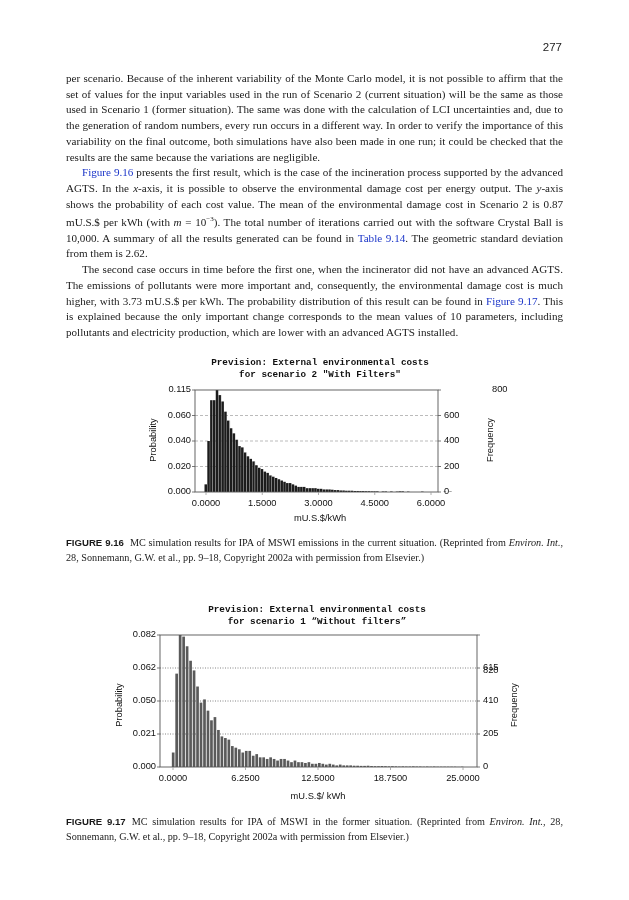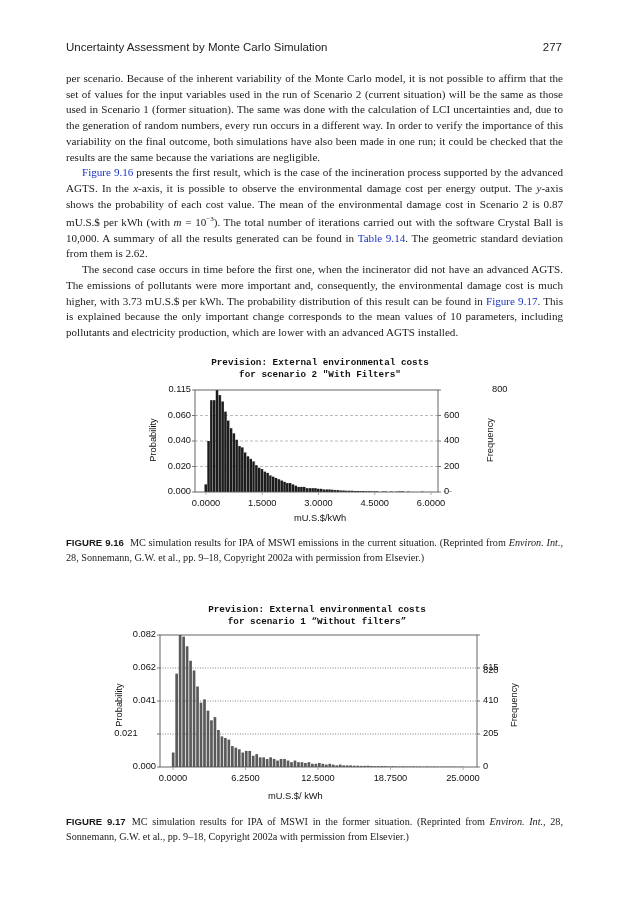--- a/index.html
+++ b/index.html
@@ -15,21 +15,20 @@
   .axis-label { position: absolute; font-family: "Liberation Sans", sans-serif; font-size: 9.3px; color: #111; white-space: nowrap; }
   .vlabel { transform: rotate(-90deg); transform-origin: center center; }
   .caption { position: absolute; left: 66px; width: 497px; font-size: 10.2px; line-height: 14.5px; text-align: justify; }
   .caption .fig { font-family: "Liberation Sans", sans-serif; font-weight: bold; font-size: 9.6px; margin-right: 6px; }
   svg { position: absolute; overflow: visible; }
 </style>
 </head>
 <body>
 
 <div class="running-head">
-  <span>Uncertainty Assessment by Monte Carlo Simulation</span>
   <span class="pg">277</span>
 </div>
 
 <div class="body-text" style="top:71px;">
   <p><span>per scenario. Because of the inherent variability of the Monte Carlo model, it is not possible to affirm that the set of values for the input variables used in the run of Scenario 2 (current situation) will be the same as those used in Scenario 1 (former situation). The same was done with the calculation of LCI uncertainties and, due to the generation of random numbers, every run occurs in a different way. In order to verify the importance of this variability on the final outcome, both simulations have also been made in one run; it could be checked that the results are the same because the variations are negligible.</span></p>
   <p class="indent"><span class="ref">Figure 9.16</span><span> presents the first result, which is the case of the incineration process supported by the advanced AGTS. In the </span><i>x</i><span>-axis, it is possible to observe the environmental damage cost per energy output. The </span><i>y</i><span>-axis shows the probability of each cost value. The mean of the environmental damage cost in Scenario 2 is 0.87 mU.S.$ per kWh (with </span><i>m</i><span> = 10</span><sup style="font-size: 7px;">−3</sup><span>). The total number of iterations carried out with the software Crystal Ball is 10,000. A summary of all the results generated can be found in </span><span class="ref">Table 9.14</span><span>. The geometric standard deviation from them is 2.62.</span></p>
   <p class="indent"><span>The second case occurs in time before the first one, when the incinerator did not have an advanced AGTS. The emissions of pollutants were more important and, consequently, the environmental damage cost is much higher, with 3.73 mU.S.$ per kWh. The probability distribution of this result can be found in </span><span class="ref">Figure 9.17</span><span>. This is explained because the only important change corresponds to the mean values of 10 parameters, including pollutants and electricity production, which are lower with an advanced AGTS installed.</span></p>
 </div>
 
 <div>
@@ -268,29 +267,29 @@
       <line x1="157" x2="160" y1="767" y2="767" stroke="#555" stroke-width="0.8"></line>
       <line x1="477" x2="480" y1="767" y2="767" stroke="#555" stroke-width="0.8"></line>
       <line x1="173" x2="173" y1="767" y2="770" stroke="#999" stroke-width="0.8"></line>
       <line x1="245.5" x2="245.5" y1="767" y2="770" stroke="#999" stroke-width="0.8"></line>
       <line x1="318" x2="318" y1="767" y2="770" stroke="#999" stroke-width="0.8"></line>
       <line x1="390.5" x2="390.5" y1="767" y2="770" stroke="#999" stroke-width="0.8"></line>
       <line x1="463" x2="463" y1="767" y2="770" stroke="#999" stroke-width="0.8"></line>
     </svg>
   <div class="axis-label vlabel" style="left:94px; top:700px; width:50px; text-align:center;">Probability</div>
   <div class="axis-label vlabel" style="left:484px; top:700px; width:60px; text-align:center;">Frequency</div>
-  <div class="axis-label" style="left:268px; top:791px; width:100px; text-align:left;">mU.S.$/ kWh</div>
+  <div class="axis-label" style="left:268px; top:791px; width:100px; text-align:center;">mU.S.$/ kWh</div>
   <div id="ticks1">
       <div class="tick" style="top: 629px; left: 96px; width: 60px; text-align: right;">0.082</div>
       <div class="tick" style="top: 629px; left: 483px; margin-top: 36px;">820</div>
       <div class="tick" style="top: 662px; left: 96px; width: 60px; text-align: right;">0.062</div>
       <div class="tick" style="top: 662px; left: 483px;">615</div>
-      <div class="tick" style="top: 695px; left: 96px; width: 60px; text-align: right;">0.041</div>
+      <div class="tick" style="top: 695px; left: 96px; width: 60px; text-align: right;">0.050</div>
       <div class="tick" style="top: 695px; left: 483px;">410</div>
-      <div class="tick" style="top: 728px; left: 96px; width: 60px; text-align: center;">0.021</div>
+      <div class="tick" style="top: 728px; left: 96px; width: 60px; text-align: right;">0.021</div>
       <div class="tick" style="top: 728px; left: 483px;">205</div>
       <div class="tick" style="top: 761px; left: 96px; width: 60px; text-align: right;">0.000</div>
       <div class="tick" style="top: 761px; left: 483px;">0</div>
       <div class="tick" style="top: 773px; left: 143px; width: 60px; text-align: center;">0.0000</div>
       <div class="tick" style="top: 773px; left: 215.5px; width: 60px; text-align: center;">6.2500</div>
       <div class="tick" style="top: 773px; left: 288px; width: 60px; text-align: center;">12.5000</div>
       <div class="tick" style="top: 773px; left: 360.5px; width: 60px; text-align: center;">18.7500</div>
       <div class="tick" style="top: 773px; left: 433px; width: 60px; text-align: center;">25.0000</div>
     </div>
 </div>

